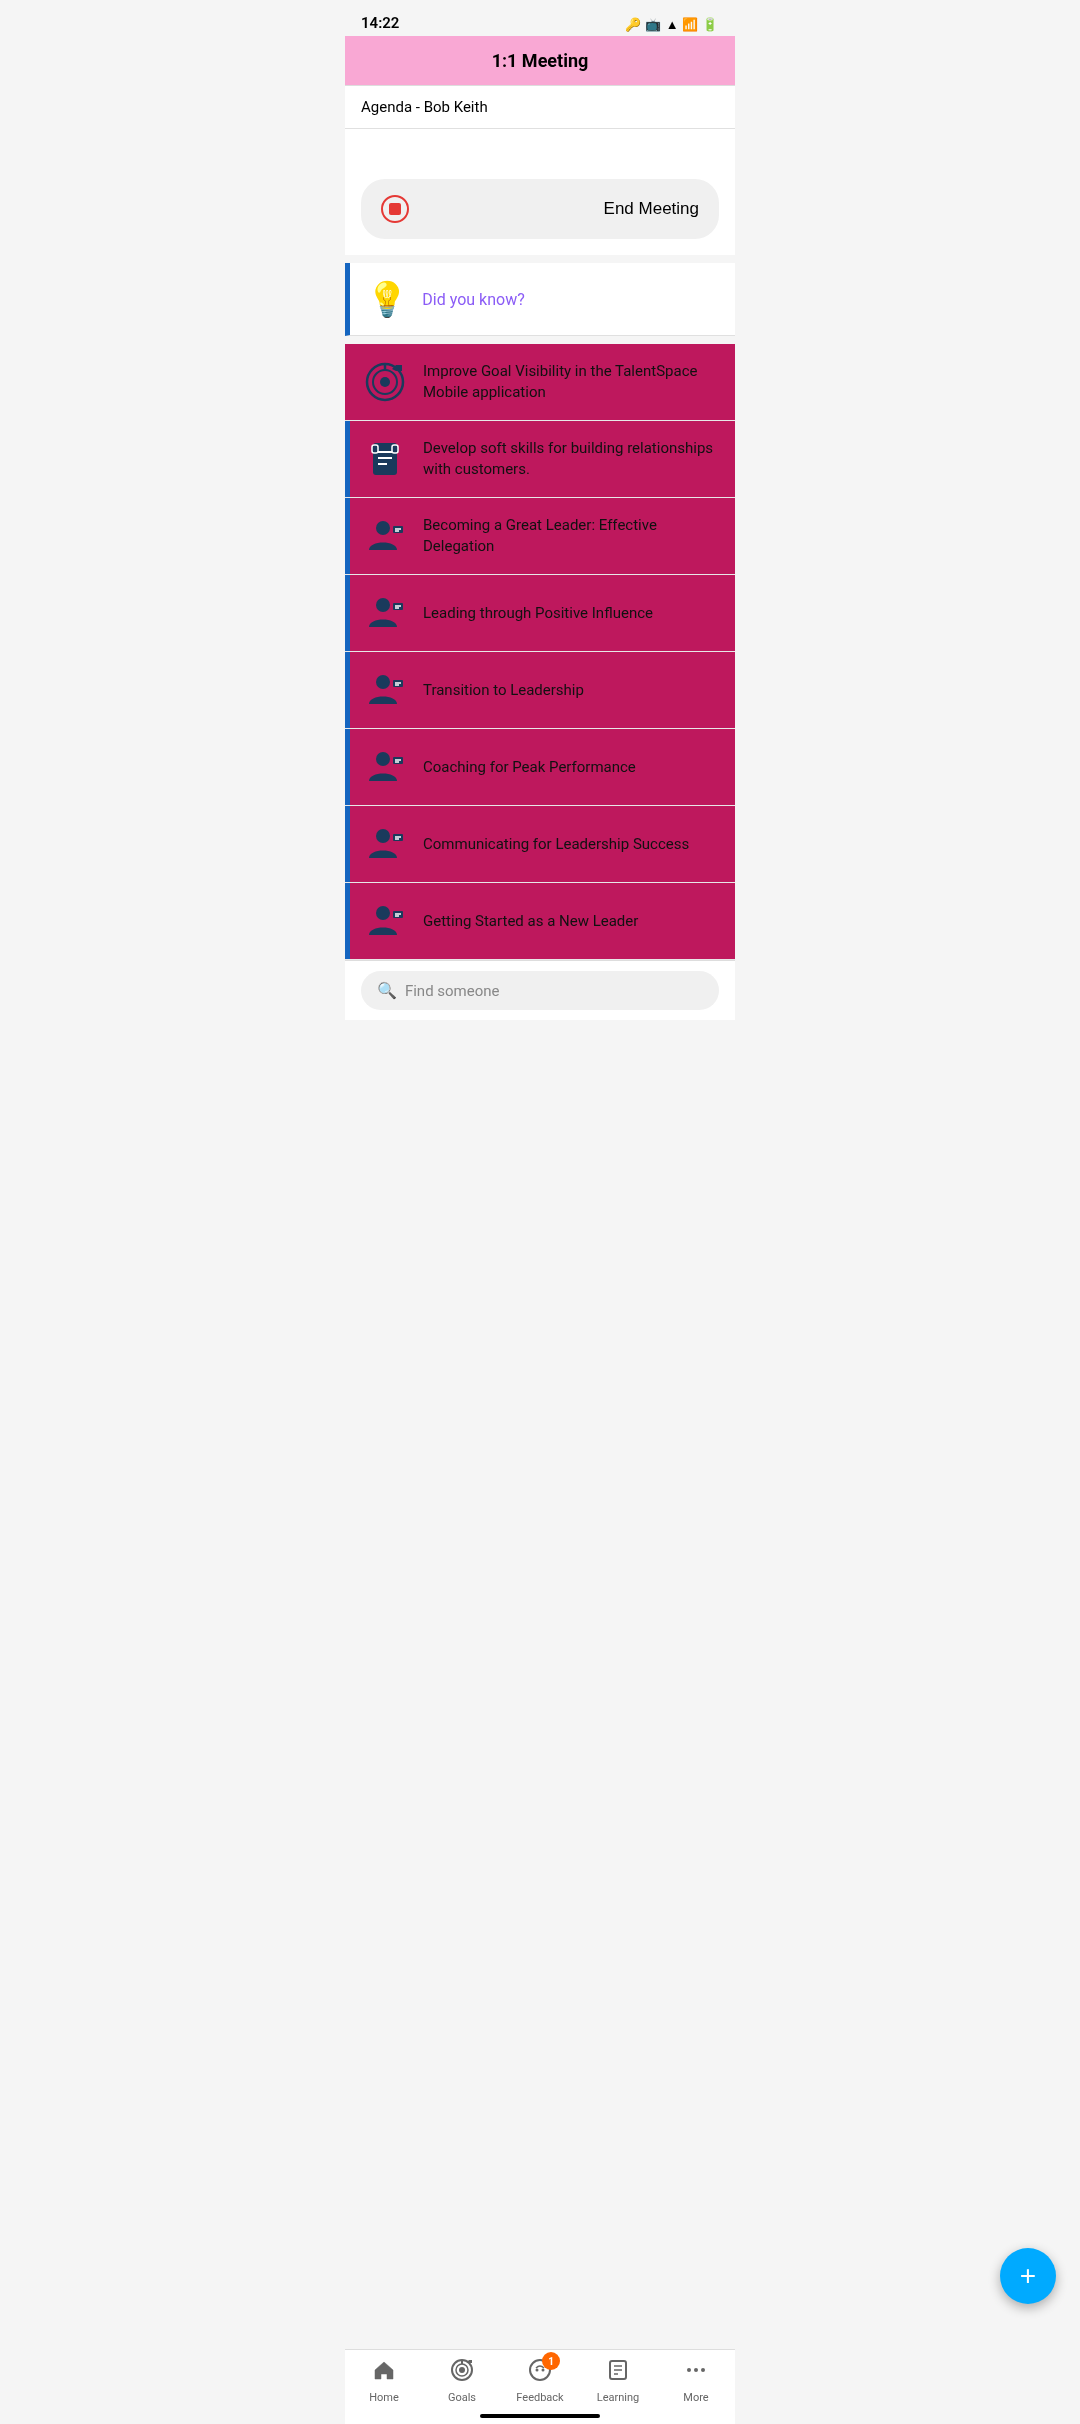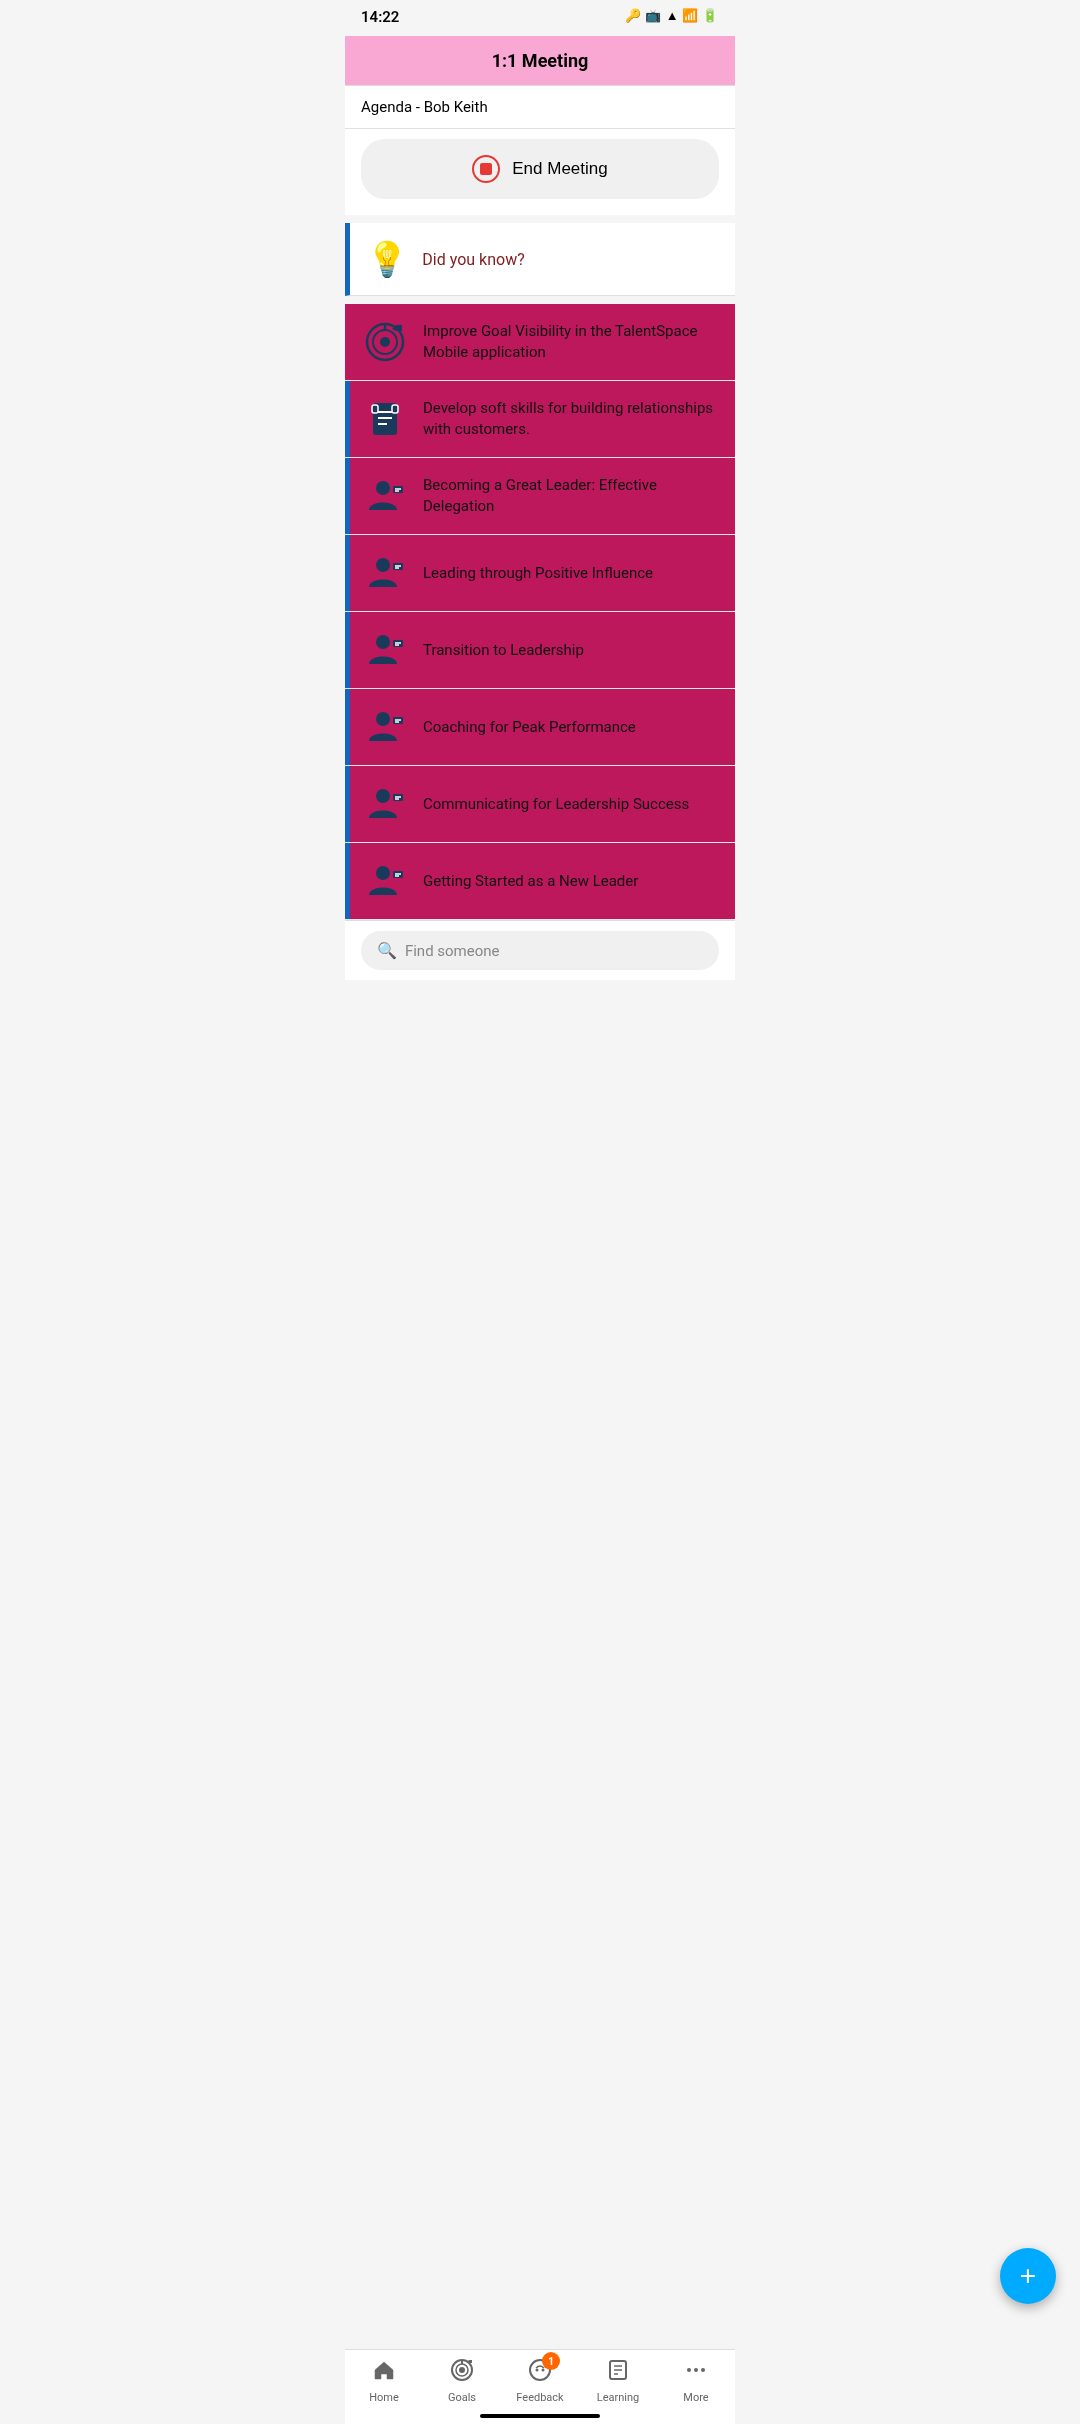--- a/index.html
+++ b/index.html
@@ -13,21 +13,21 @@
       min-height: 873px;
       overflow-x: hidden;
     }
 
     
     .status-bar {
       background: #f5f5f5;
       padding: 8px 16px 4px;
       display: flex;
       justify-content: space-between;
-      align-items: flex-start;
+      align-items: flex-end;
       height: 36px;
     }
     .status-time {
       font-size: 15px;
       font-weight: 600;
       color: #000;
     }
     .status-icons {
       display: flex;
       align-items: center;
@@ -66,26 +66,27 @@
       padding: 10px 16px 16px;
     }
     .end-meeting-btn {
       width: 100%;
       background: #f0f0f0;
       border: none;
       border-radius: 24px;
       padding: 16px 20px;
       display: flex;
       align-items: center;
-      justify-content: center;
+      justify-content: space-between;
       gap: 12px;
       cursor: pointer;
       font-size: 17px;
       font-weight: 500;
       color: #000;
+      margin-top: 40px;
     }
     .record-icon {
       width: 28px;
       height: 28px;
       border: 2.5px solid #e53935;
       border-radius: 50%;
       display: flex;
       align-items: center;
       justify-content: center;
       flex-shrink: 0;
@@ -107,21 +108,21 @@
       gap: 14px;
       margin-top: 8px;
       border-bottom: 1px solid #e0e0e0;
     }
     .bulb-icon {
       font-size: 34px;
       flex-shrink: 0;
     }
     .did-you-know-text {
       font-size: 16px;
-      color: #7f1d1d;
+      color: #8b5cf6;
       font-weight: 400;
     }
 
     
     .list-section {
       background: #be185d;
       margin-top: 8px;
     }
     .list-item {
       display: flex;

